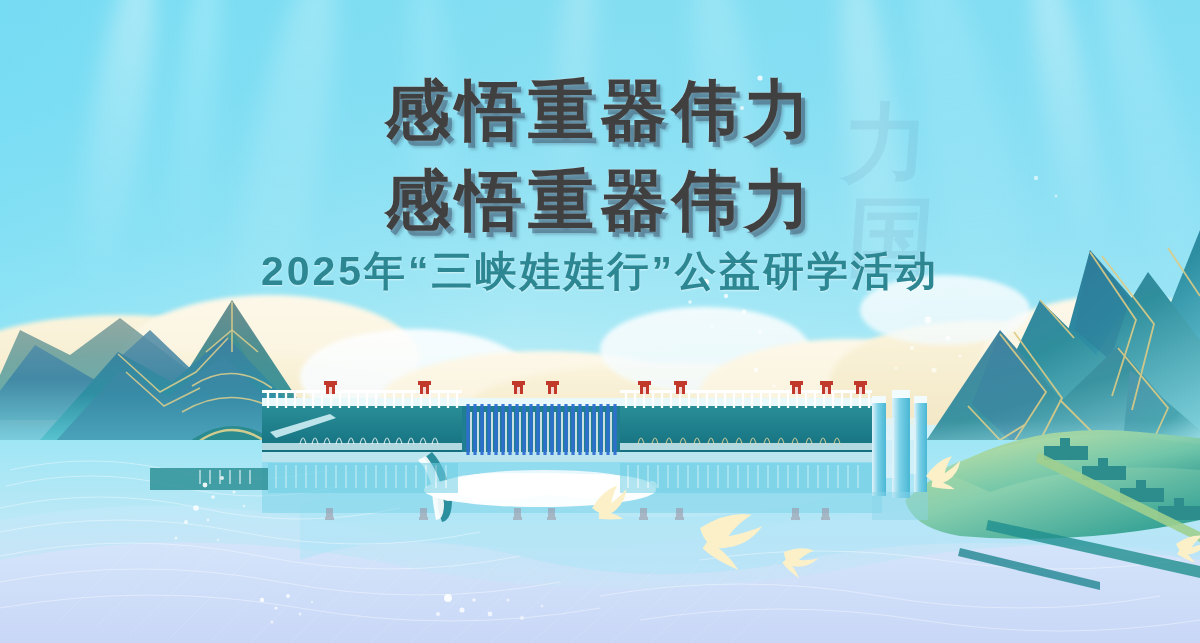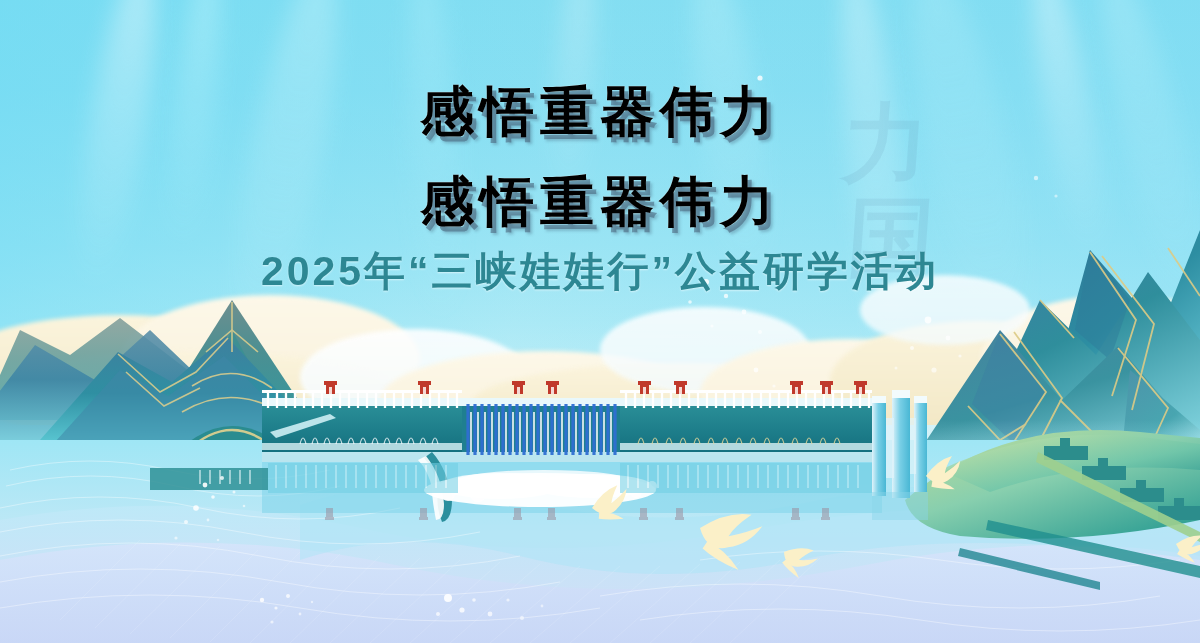--- a/index.html
+++ b/index.html
@@ -57,26 +57,26 @@
   
   svg.layer{position:absolute;left:0;top:0;width:1200px;height:643px;overflow:visible;}
 
   
   .title-wrap{
     position:absolute;left:0;right:0;top:68px;
     text-align:center;z-index:40;
     pointer-events:none;
   }
   .tline{
-    font-family:Liberation Sans, sans-serif;
+    font-family:Liberation Serif, serif;
     font-weight:700;
-    font-size:54px;
+    font-size:66px;
     line-height:86px;
     letter-spacing:6px;
-    color:#000000;
+    color:#404040;
     text-shadow:
       4px 5px 0 rgba(70,95,118,.55),
       6px 7px 3px rgba(60,88,112,.30),
       0 0 1px rgba(255,255,255,.9);
     white-space:nowrap;
   }
   .tline2{margin-top:4px;}
   .subtitle{
     font-family:Liberation Sans, sans-serif;
     font-weight:700;

